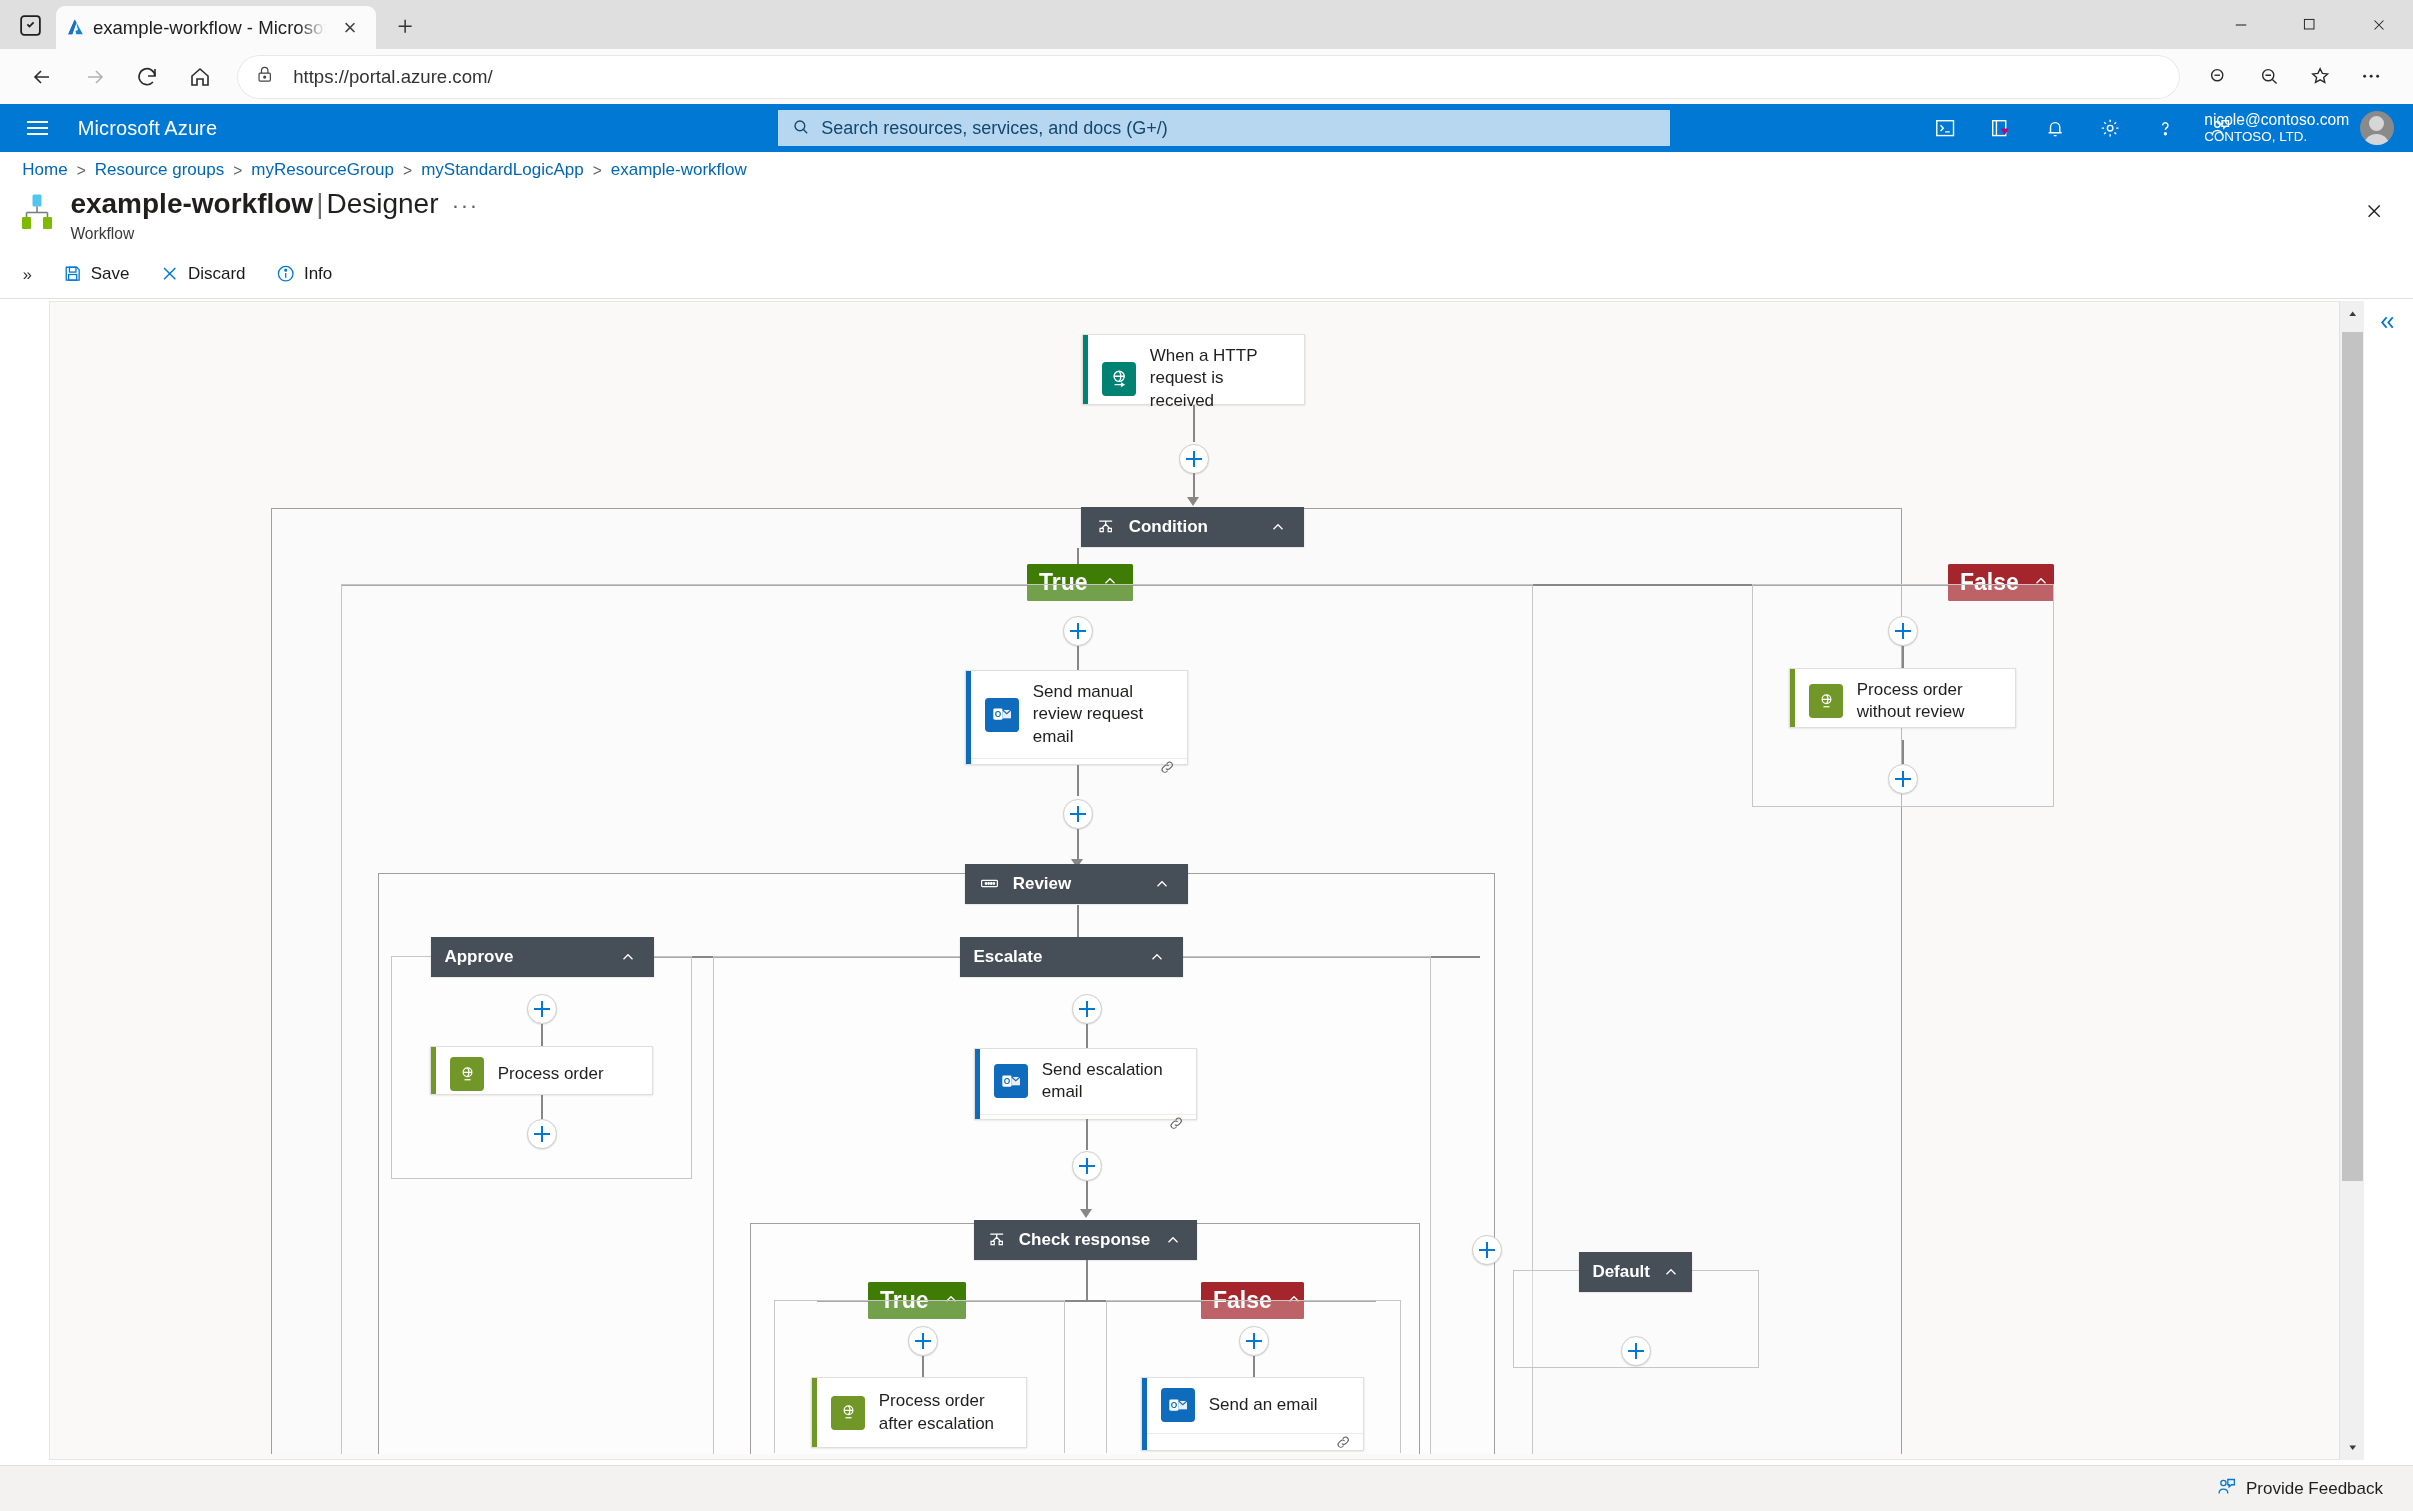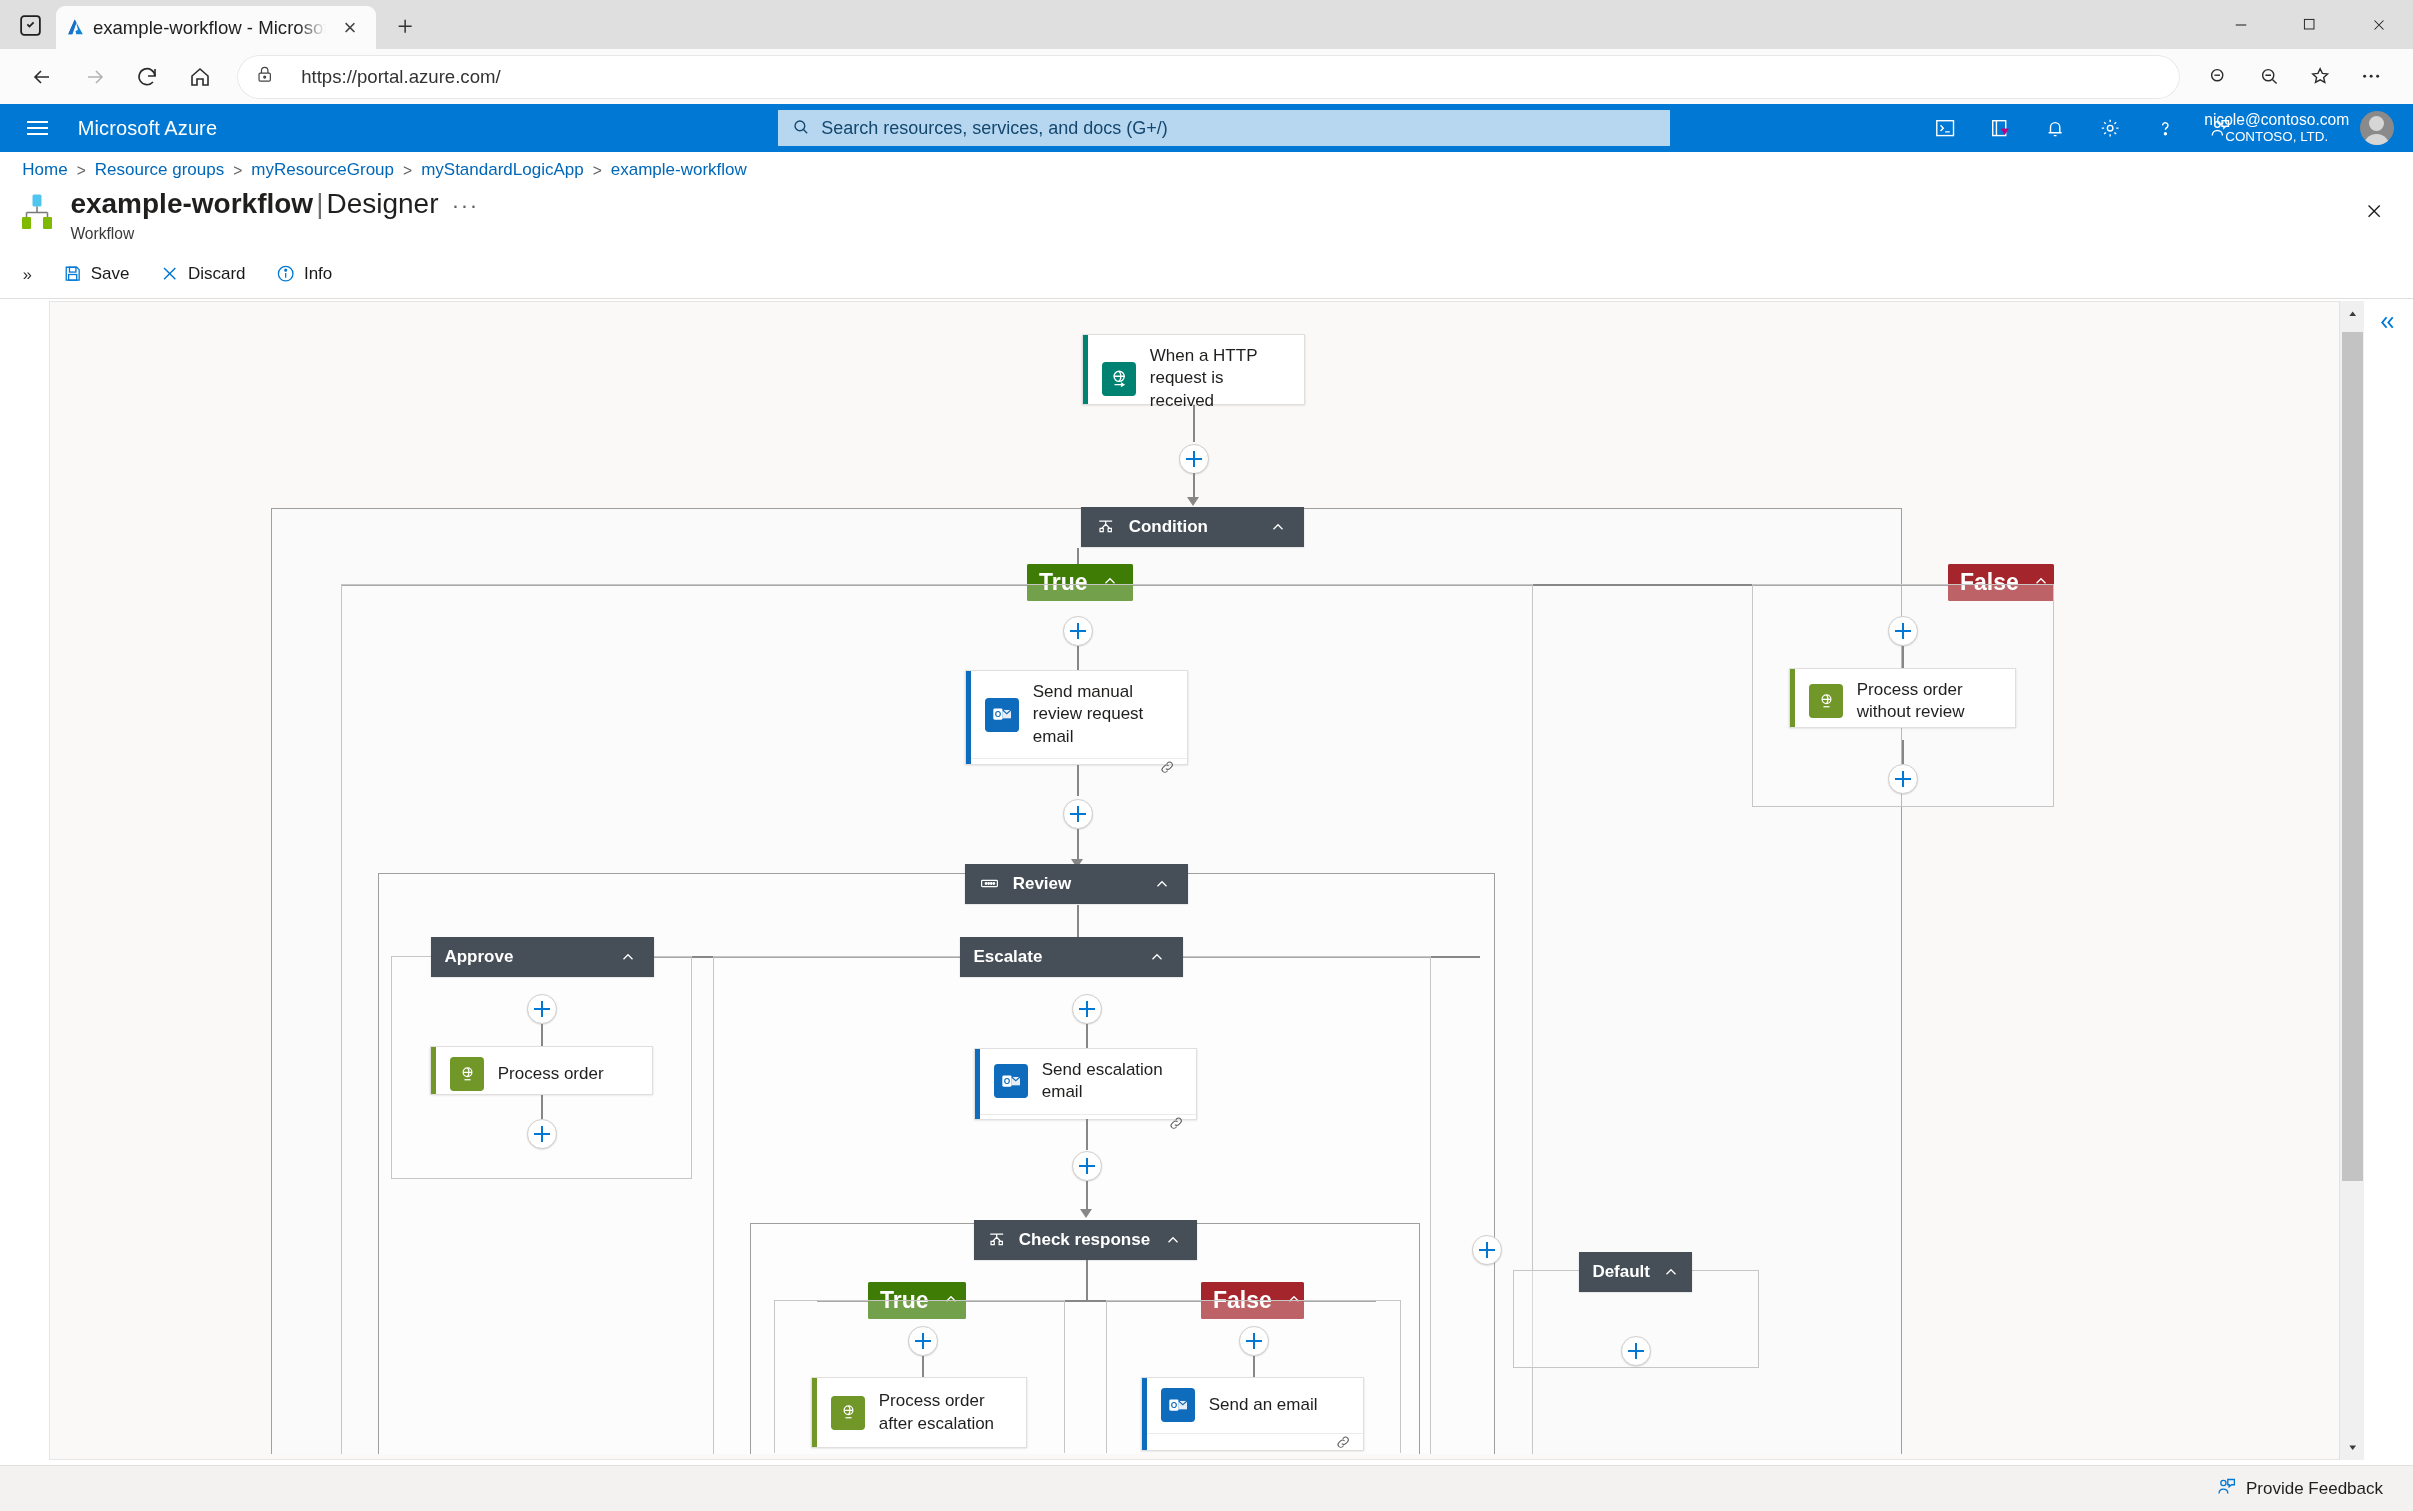--- a/index.html
+++ b/index.html
@@ -45,21 +45,21 @@
     position: absolute; left: 0; top: 49px; width: 2413px; height: 55px;
     background: #fbfbfb; display: flex; align-items: center; padding: 0 18px; gap: 4.5px;
   }
   .nav-btn {
     width: 48px; height: 42px; display: flex; align-items: center; justify-content: center;
     border-radius: 4.5px; color: #2b2b2b;
   }
   .nav-btn.disabled { color: #b3b3b3; }
   .omnibox {
     flex: 1; height: 42px; margin: 0 10.4px; background: #ffffff; border-radius: 21px;
-    display: flex; align-items: center; padding: 0 16.4px; gap: 27px;
+    display: flex; align-items: center; padding: 0 16.4px; gap: 19px;
     box-shadow: 0 0 0 0.7px #e2e2e2;
   }
   .omnibox-url { font-size: 18.6px; color: #333; }
   .omni-actions { display: flex; align-items: center; gap: 3px; }
   .browser-sep {
     position: absolute; left: 0; top: 104px; width: 2413px; height: 0.7px; background: #e6e6e6;
   }
 
   
   .azure-bar {
@@ -70,21 +70,21 @@
   .hamburger i { display: block; width: 21px; height: 2.2px; background: #fff; }
   .azure-brand { color: #fff; font-size: 20px; margin-left: 13.4px; letter-spacing: 0.1px; }
   .azure-search {
     position: absolute; left: 778px; top: 110px; width: 892px; height: 36px;
     background: #b7d7f0; display: flex; align-items: center; padding: 0 13.4px; gap: 10.4px;
   }
   .azure-search-text { font-size: 18px; color: #13476e; }
   .azure-icons { position: absolute; right: 179px; top: 104px; height: 48px; display: flex; align-items: center; gap: 27px; }
   .azure-icon { width: 28px; height: 28px; display: flex; align-items: center; justify-content: center; color: #fff; }
   .azure-account { position: absolute; right: 19.4px; top: 104px; height: 48px; display: flex; align-items: center; gap: 10.4px; }
-  .azure-account .acct-text { text-align: center; color: #fff; line-height: 1.22; }
+  .azure-account .acct-text { text-align: left; color: #fff; line-height: 1.22; }
   .acct-email { font-size: 15.6px; }
   .acct-org { font-size: 13.4px; }
   .avatar { width: 34px; height: 34px; border-radius: 50%; background: #8a8a8a; position: relative; overflow: hidden; }
   .avatar::before { content:""; position:absolute; left:9.7px; top:5.2px; width:15px; height:15px; border-radius:50%; background:#d6d6d6; }
   .avatar::after { content:""; position:absolute; left:3.7px; top:23px; width:27px; height:18px; border-radius:13.4px 13.4px 0 0; background:#d6d6d6; }
 
   
   .breadcrumb {
     position: absolute; left: 22.3px; top: 160px; display: flex; align-items: flex-end; gap: 9px;
     font-size: 17px; color: #0067b8;

